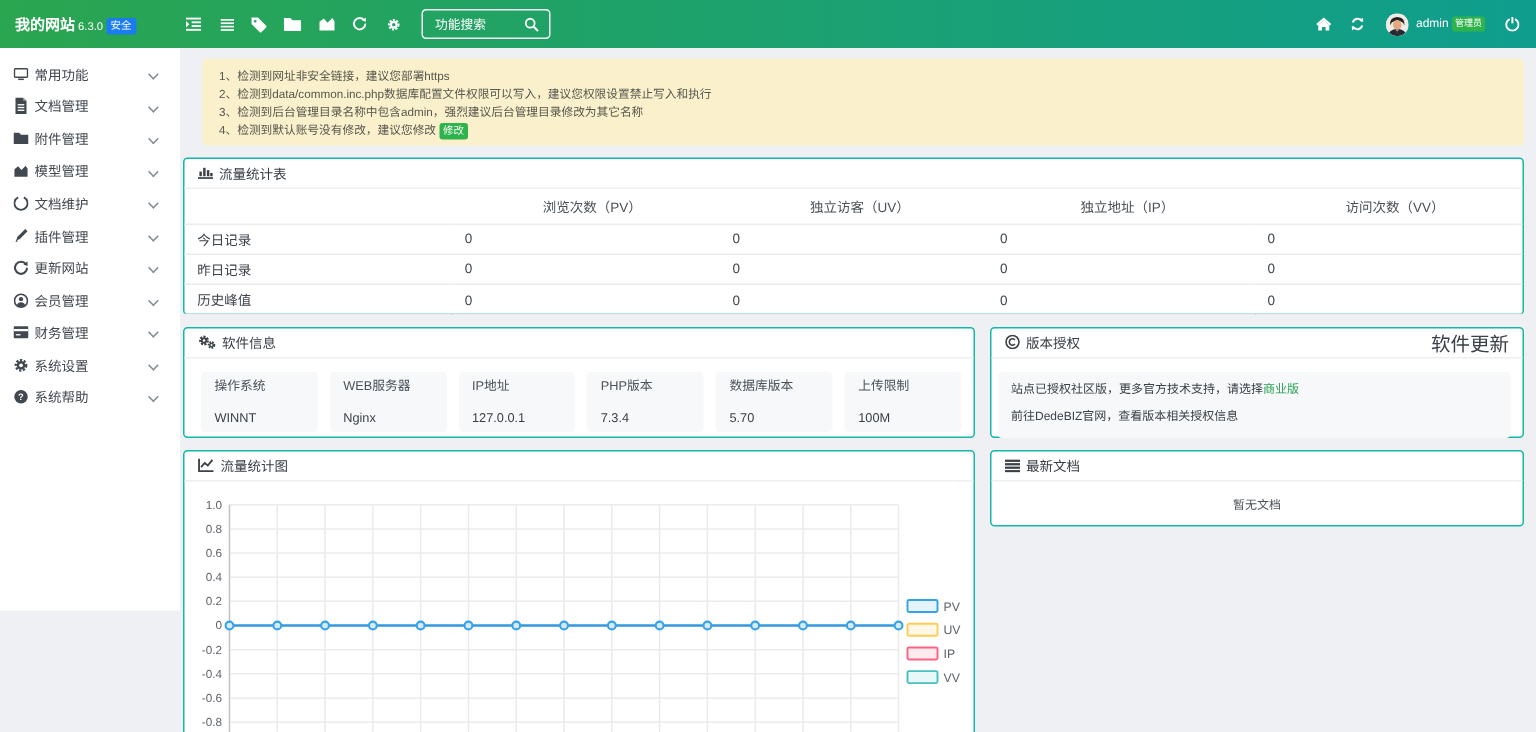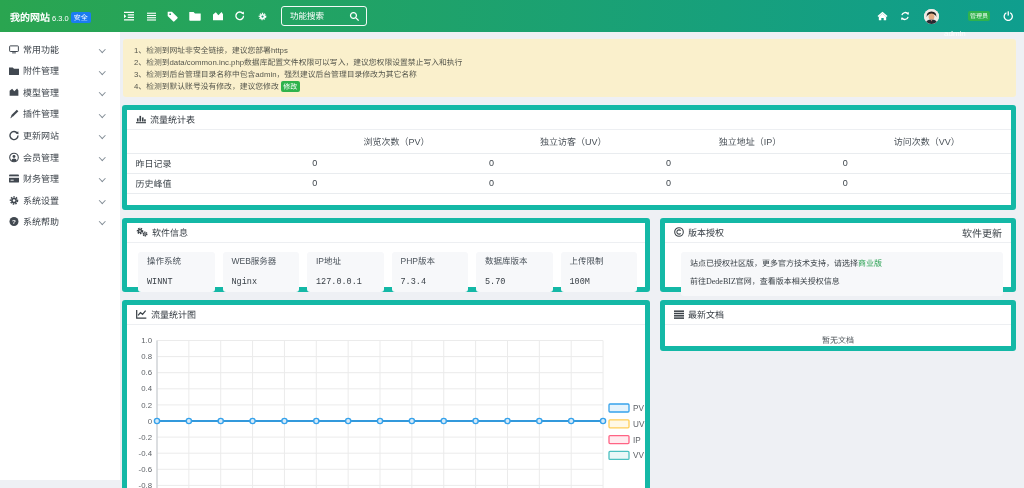--- a/index.html
+++ b/index.html
@@ -16,58 +16,58 @@
   padding:2px 3px; border-radius:2px; line-height:1; vertical-align:1px; margin-left:2px; }
 .tbi { position:absolute; top:0; width:22px; height:32px; display:flex; align-items:center; justify-content:center; }
 #search { position:absolute; left:281px; top:6px; width:86px; height:20px;
   border:1px solid rgba(255,255,255,.95); border-radius:3px; color:#fff; font-size:8.5px;
   line-height:18px; padding-left:8px; }
 #search svg { position:absolute; right:6px; top:4px; }
 .badge-green { display:inline-block; background:#2fb34c; color:#fff; font-size:7.5px;
   padding:2.5px 3.5px; border-radius:2px; line-height:1; }
 
 
-#sidebar { position:absolute; left:0; top:32px; width:120px; height:448px; background:#fff; padding-top:6.5px; }
+#sidebar { position:absolute; left:0; top:32px; width:120px; height:375px; background:#fff; padding-top:6.5px; }
 .sitem { position:relative; height:21.55px; display:flex; align-items:center; padding-left:9px; color:#40474e; }
 .sitem .ic { width:10px; height:11px; display:flex; align-items:center; justify-content:center; margin-right:4px; }
 .sitem .tx { font-size:9px; }
 .sitem .ch { position:absolute; right:16px; top:8.5px; width:4.5px; height:4.5px;
   border-right:1px solid #848e97; border-bottom:1px solid #848e97; transform:rotate(45deg); }
 
 
 #content { position:absolute; left:122px; top:32px; width:894px; }
-#alert { margin-top:7px; margin-left:1px; height:58px; background:#faf0cc; border-radius:3px;
+#alert { margin-top:7px; margin-left:13px; height:58px; background:#faf0cc; border-radius:3px;
   padding:6px 11px; color:#56574d; font-size:7.8px; line-height:11.85px; }
-.card { background:#fff; border-radius:3px; border:5px solid #14b8a6; }
+.card { background:#fff; border-radius:3px; border:1px solid #14b8a6; }
 .chead { height:19.5px; display:flex; align-items:center; padding:0 9px;
   border-bottom:1px solid #edeff2; font-size:9px; color:#363d44; }
 .chead .hic { margin-right:4px; display:flex; }
 
 
 #card1 { margin-top:8px; height:105px; }
 table { width:100%; border-collapse:collapse; table-layout:fixed; }
 th,td { font-weight:normal; text-align:left; padding:0 0 0 8.5px; font-size:9px; color:#3d444b;
   border-bottom:1px solid #e9ecef; }
 tr.hd td { height:23.5px; color:#4a5158;text-align:center; }
 tr.rw td { height:20.3px; }
 
 
 #row2 { margin-top:8px; height:74px; display:flex;align-items:flex-end; }
 #card2 { width:528px; height:74px; }
 #card3 { margin-left:10px; width:356px; height:74px; }
 #c2body { display:flex; padding:9px 0 0 11px; }
 .infob { width:78px; height:40px; background:#f7f8fa; border-radius:3px; margin-right:8px;
   padding:2.5px 0 0 9px; }
 .infob .l { font-size:8.5px; color:#4a525a; }
-.infob .v { font-size:8.5px; color:#383f46; margin-top:11px;font-family:Liberation Mono, monospace; }
-#c3body { padding:9px 8px 0 16px;font-family:Liberation Serif, serif; }
+.infob .v { font-size:8.5px; color:#383f46; margin-top:11px; }
+#c3body { padding:9px 8px 0 4px; }
 #c3box { height:44px; background:#f7f8fa; border-radius:3px; padding:3px 0 0 9px;
   font-size:8px; color:#3a4147; line-height:18px; }
 .green { color:#2aa152; }
-#c3right { margin-left:auto; font-size:10px; color:#3a4147; }
+#c3right { margin-left:auto; font-size:13px; color:#3a4147; }
 
 
 #row3 { margin-top:8px; display:flex; }
 #card4 { width:528px; height:200px; position:relative; }
 #card5 { margin-left:10px; width:356px; height:50.5px; }
 #c5body { height:29px; display:flex; align-items:center; justify-content:center;
   font-size:8px; color:#4c5358; }
 #chart { position:absolute; left:0; top:20.5px; }
 </style>
 </head>
@@ -146,21 +146,21 @@
     <svg width="15" height="15" viewBox="0 0 15 15">
         <rect width="15" height="15" fill="#efece7"></rect>
         <path d="M2.7 8.2 Q2.2 2.6 7.5 2.4 Q12.8 2.6 12.3 8.2 L11.6 6.2 Q10.8 4.6 7.5 4.8 Q4.2 4.6 3.4 6.2 Z" fill="#201d1b"></path>
         <path d="M3.3 7.5 Q3.0 3.4 7.5 3.3 Q12 3.4 11.7 7.5 Q11.4 4.8 7.5 5 Q3.6 4.8 3.3 7.5Z" fill="#2a2624"></path>
         <ellipse cx="7.5" cy="7.6" rx="2.9" ry="3.2" fill="#e2ab83"></ellipse>
         <path d="M1.2 15 Q1.8 10.6 7.5 10.4 Q13.2 10.6 13.8 15Z" fill="#262b33"></path>
         <path d="M6.3 10.5 L7.5 12 L8.7 10.5 Q7.5 11 6.3 10.5Z" fill="#f4f2ef"></path>
         <path d="M7.1 11.3 L7.5 13.6 L7.9 11.3 Z" fill="#a8322c"></path>
       </svg>
   </div>
-  <div style="position:absolute; left:944px; top:0; height:32px; line-height:32px; font-size:8px;margin-top:18px;">admin</div>
+  <div style="position:absolute; left:944px; top:0; height:32px; line-height:32px; font-size:8px;">admin</div>
   <div style="position:absolute; left:968px; top:11px; font-size:6px; padding:2px 2px;" class="badge-green">管理员</div>
   <div class="tbi" style="left:997px" id="i-power">
       <svg width="10.5" height="10.5" viewBox="0 0 16 16">
         <path d="M5.2 2.7a6.2 6.2 0 1 0 5.6 0" fill="none" stroke="#fff" stroke-width="2"></path>
         <rect x="7" y="0.5" width="2" height="6.5" fill="#fff"></rect>
       </svg>
     </div>
 </div>
 
 <div id="sidebar">
@@ -169,34 +169,56 @@
         <svg width="11" height="11" viewBox="0 0 16 16">
           <rect x="1" y="2.2" width="14" height="9" rx="1" fill="none" stroke="#414850" stroke-width="1.6"></rect>
           <rect x="5" y="12.6" width="6" height="1.6" fill="#414850"></rect>
         </svg>
       </span>
       <span class="tx">常用功能</span>
       <span class="ch"></span>
     </div>
     <div class="sitem">
       <span class="ic">
+        <svg width="10" height="11" viewBox="0 0 12 15">
+          <path d="M1 0h7l3 3v12H1z" fill="#414850"></path>
+          <path d="M8 0l3 3H8z" fill="#fff" opacity=".5"></path>
+          <rect x="3" y="6" width="6" height="1.2" fill="#fff"></rect>
+          <rect x="3" y="8.5" width="6" height="1.2" fill="#fff"></rect>
+          <rect x="3" y="11" width="6" height="1.2" fill="#fff"></rect>
+        </svg>
+      </span>
+      <span class="tx">文档管理</span>
+      <span class="ch"></span>
+    </div>
+    <div class="sitem">
+      <span class="ic">
         <svg width="11" height="10" viewBox="0 0 16 14">
           <path d="M0 1.5h6l2 2h8v9a1 1 0 0 1-1 1H1a1 1 0 0 1-1-1z" fill="#414850"></path>
         </svg>
       </span>
       <span class="tx">附件管理</span>
       <span class="ch"></span>
     </div>
     <div class="sitem">
       <span class="ic">
         <svg width="11" height="10" viewBox="0 0 16 14">
           <path d="M1 13V5l4-3.2 3.5 4L13 1.5l2 3V13z" fill="#414850"></path>
         </svg>
       </span>
       <span class="tx">模型管理</span>
+      <span class="ch"></span>
+    </div>
+    <div class="sitem">
+      <span class="ic">
+        <svg width="11" height="11" viewBox="0 0 16 16">
+          <path d="M5 1.7a7 7 0 1 0 6 0" fill="none" stroke="#414850" stroke-width="2"></path>
+        </svg>
+      </span>
+      <span class="tx">文档维护</span>
       <span class="ch"></span>
     </div>
     <div class="sitem">
       <span class="ic">
         <svg width="10" height="10" viewBox="0 0 16 16">
           <path d="M12.5 1l2.5 2.5L6.5 12 3 13l1-3.5z" fill="#414850"></path>
           <path d="M2.2 14.8l2.6-.8-1.8-1.8z" fill="#414850"></path>
         </svg>
       </span>
       <span class="tx">插件管理</span>
@@ -276,20 +298,27 @@
           </svg>
         </span>流量统计表</div>
     <table>
       <tbody>
           <tr class="hd">
             <td></td>
             <td>浏览次数（PV）</td>
             <td>独立访客（UV）</td>
             <td>独立地址（IP）</td>
             <td>访问次数（VV）</td>
+          </tr>
+      <tr class="rw">
+            <td>今日记录</td>
+            <td>0</td>
+            <td>0</td>
+            <td>0</td>
+            <td>0</td>
           </tr>
       <tr class="rw">
             <td>昨日记录</td>
             <td>0</td>
             <td>0</td>
             <td>0</td>
             <td>0</td>
           </tr>
       <tr class="rw">
             <td>历史峰值</td>

